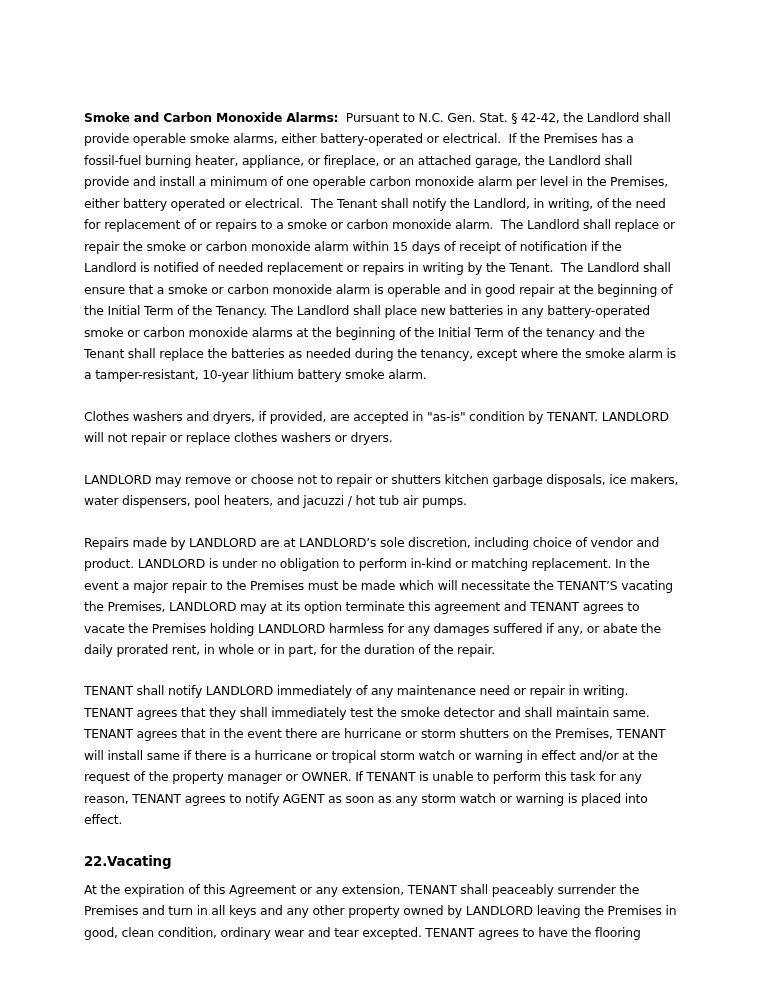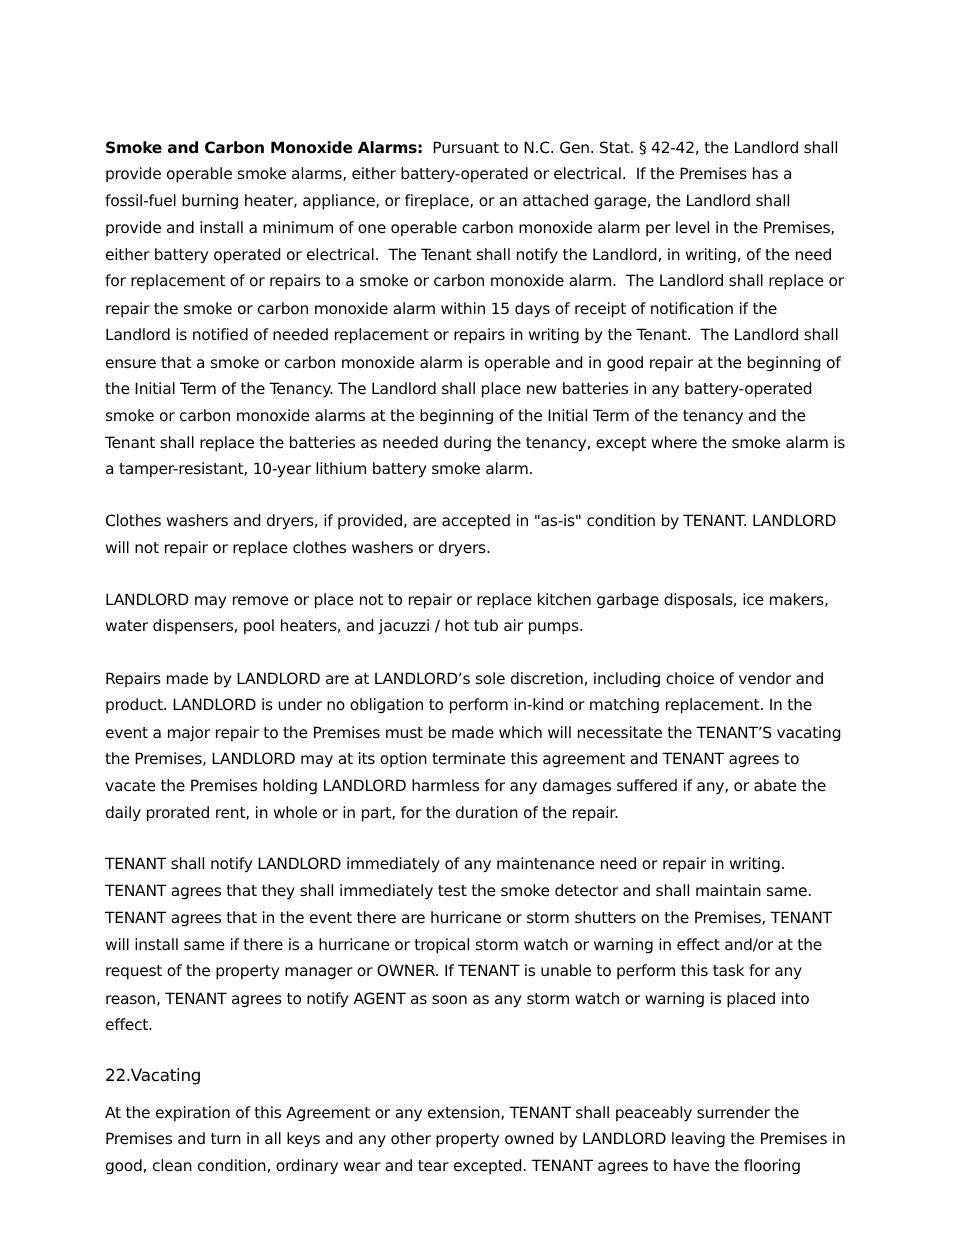--- a/index.html
+++ b/index.html
@@ -33,21 +33,21 @@
     letter-spacing: -0.2px;
     white-space: pre-wrap;
     color: #000000;
   }
   .para strong {
     font-weight: bold;
   }
   .heading {
     margin: 0 0 6.5px 0;
     font-size: 13.4px;
-    font-weight: normal;
+    font-weight: bold;
     line-height: 21.5px;
     letter-spacing: -0.2px;
     color: #000000;
   }
 </style>
 </head>
 <body>
 
 <div class="page">
   <div class="content">
@@ -62,21 +62,21 @@
 Landlord is notified of needed replacement or repairs in writing by the Tenant.  The Landlord shall
 ensure that a smoke or carbon monoxide alarm is operable and in good repair at the beginning of
 the Initial Term of the Tenancy. The Landlord shall place new batteries in any battery-operated
 smoke or carbon monoxide alarms at the beginning of the Initial Term of the tenancy and the
 Tenant shall replace the batteries as needed during the tenancy, except where the smoke alarm is
 a tamper-resistant, 10-year lithium battery smoke alarm.</span></p>
 
     <p class="para">Clothes washers and dryers, if provided, are accepted in "as-is" condition by TENANT. LANDLORD
 will not repair or replace clothes washers or dryers.</p>
 
-    <p class="para">LANDLORD may remove or place not to repair or replace kitchen garbage disposals, ice makers,
+    <p class="para">LANDLORD may remove or choose not to repair or shutters kitchen garbage disposals, ice makers,
 water dispensers, pool heaters, and jacuzzi / hot tub air pumps.</p>
 
     <p class="para">Repairs made by LANDLORD are at LANDLORD’s sole discretion, including choice of vendor and
 product. LANDLORD is under no obligation to perform in-kind or matching replacement. In the
 event a major repair to the Premises must be made which will necessitate the TENANT’S vacating
 the Premises, LANDLORD may at its option terminate this agreement and TENANT agrees to
 vacate the Premises holding LANDLORD harmless for any damages suffered if any, or abate the
 daily prorated rent, in whole or in part, for the duration of the repair.</p>
 
     <p class="para">TENANT shall notify LANDLORD immediately of any maintenance need or repair in writing.

